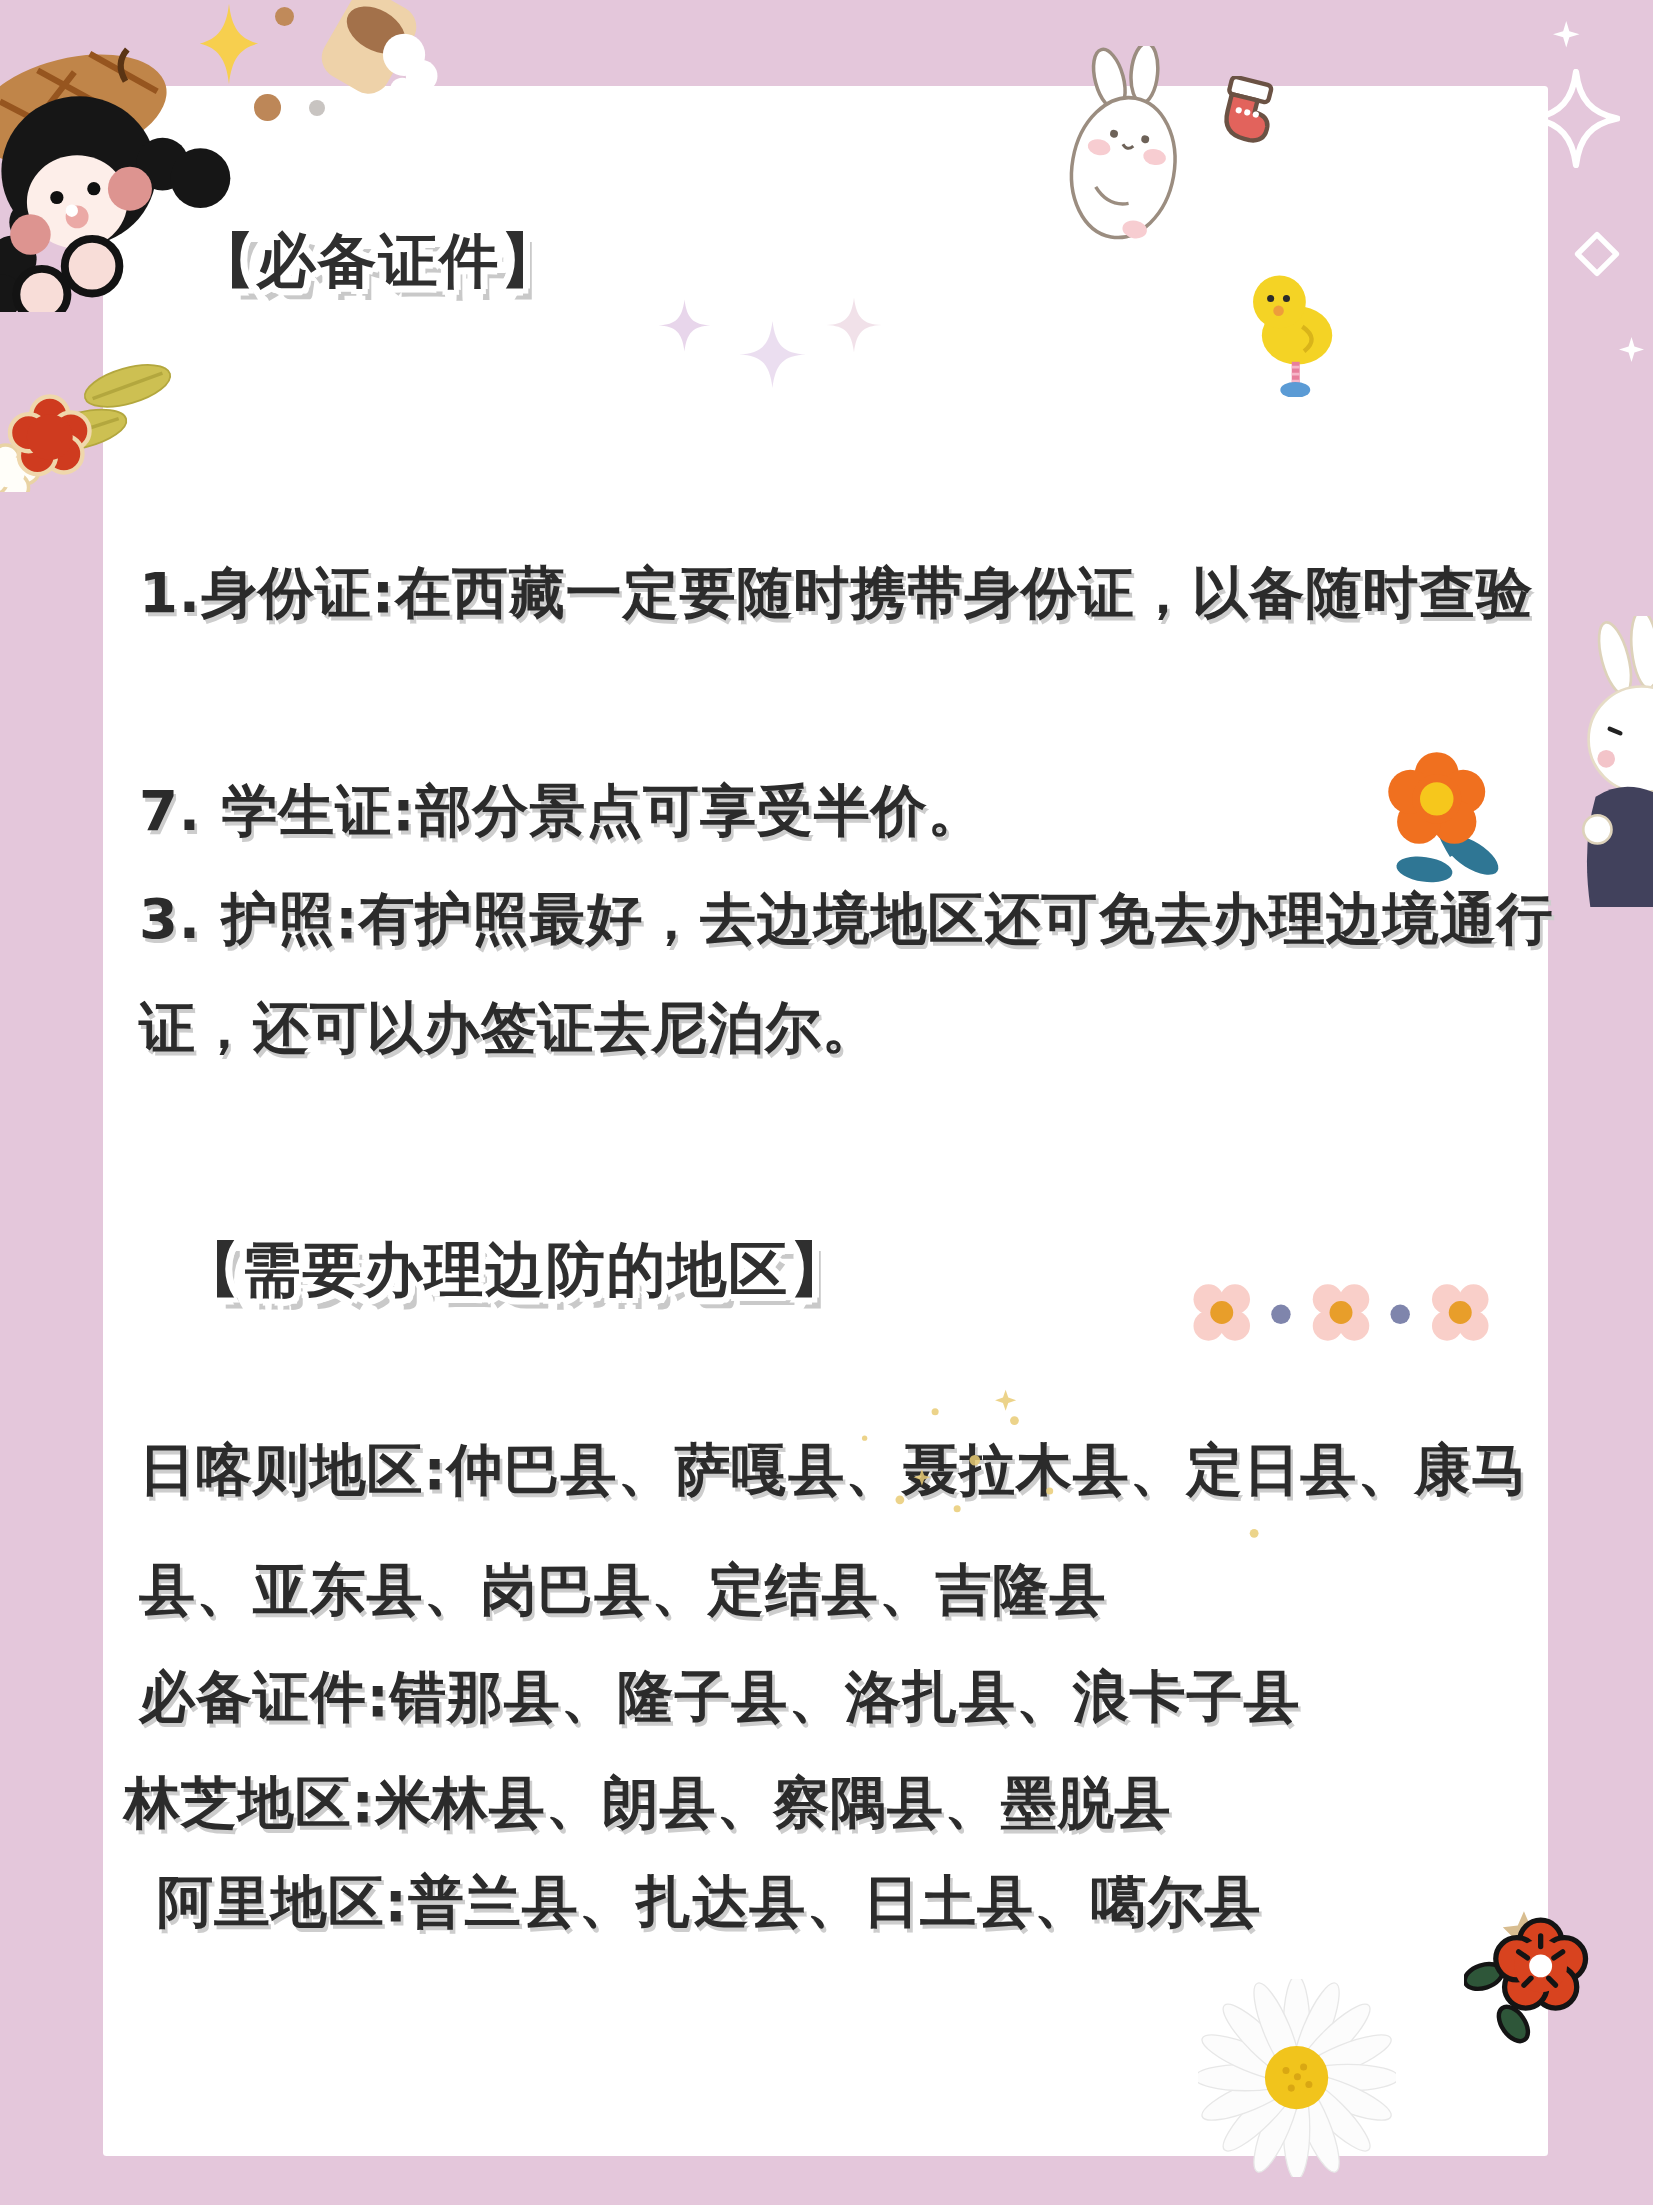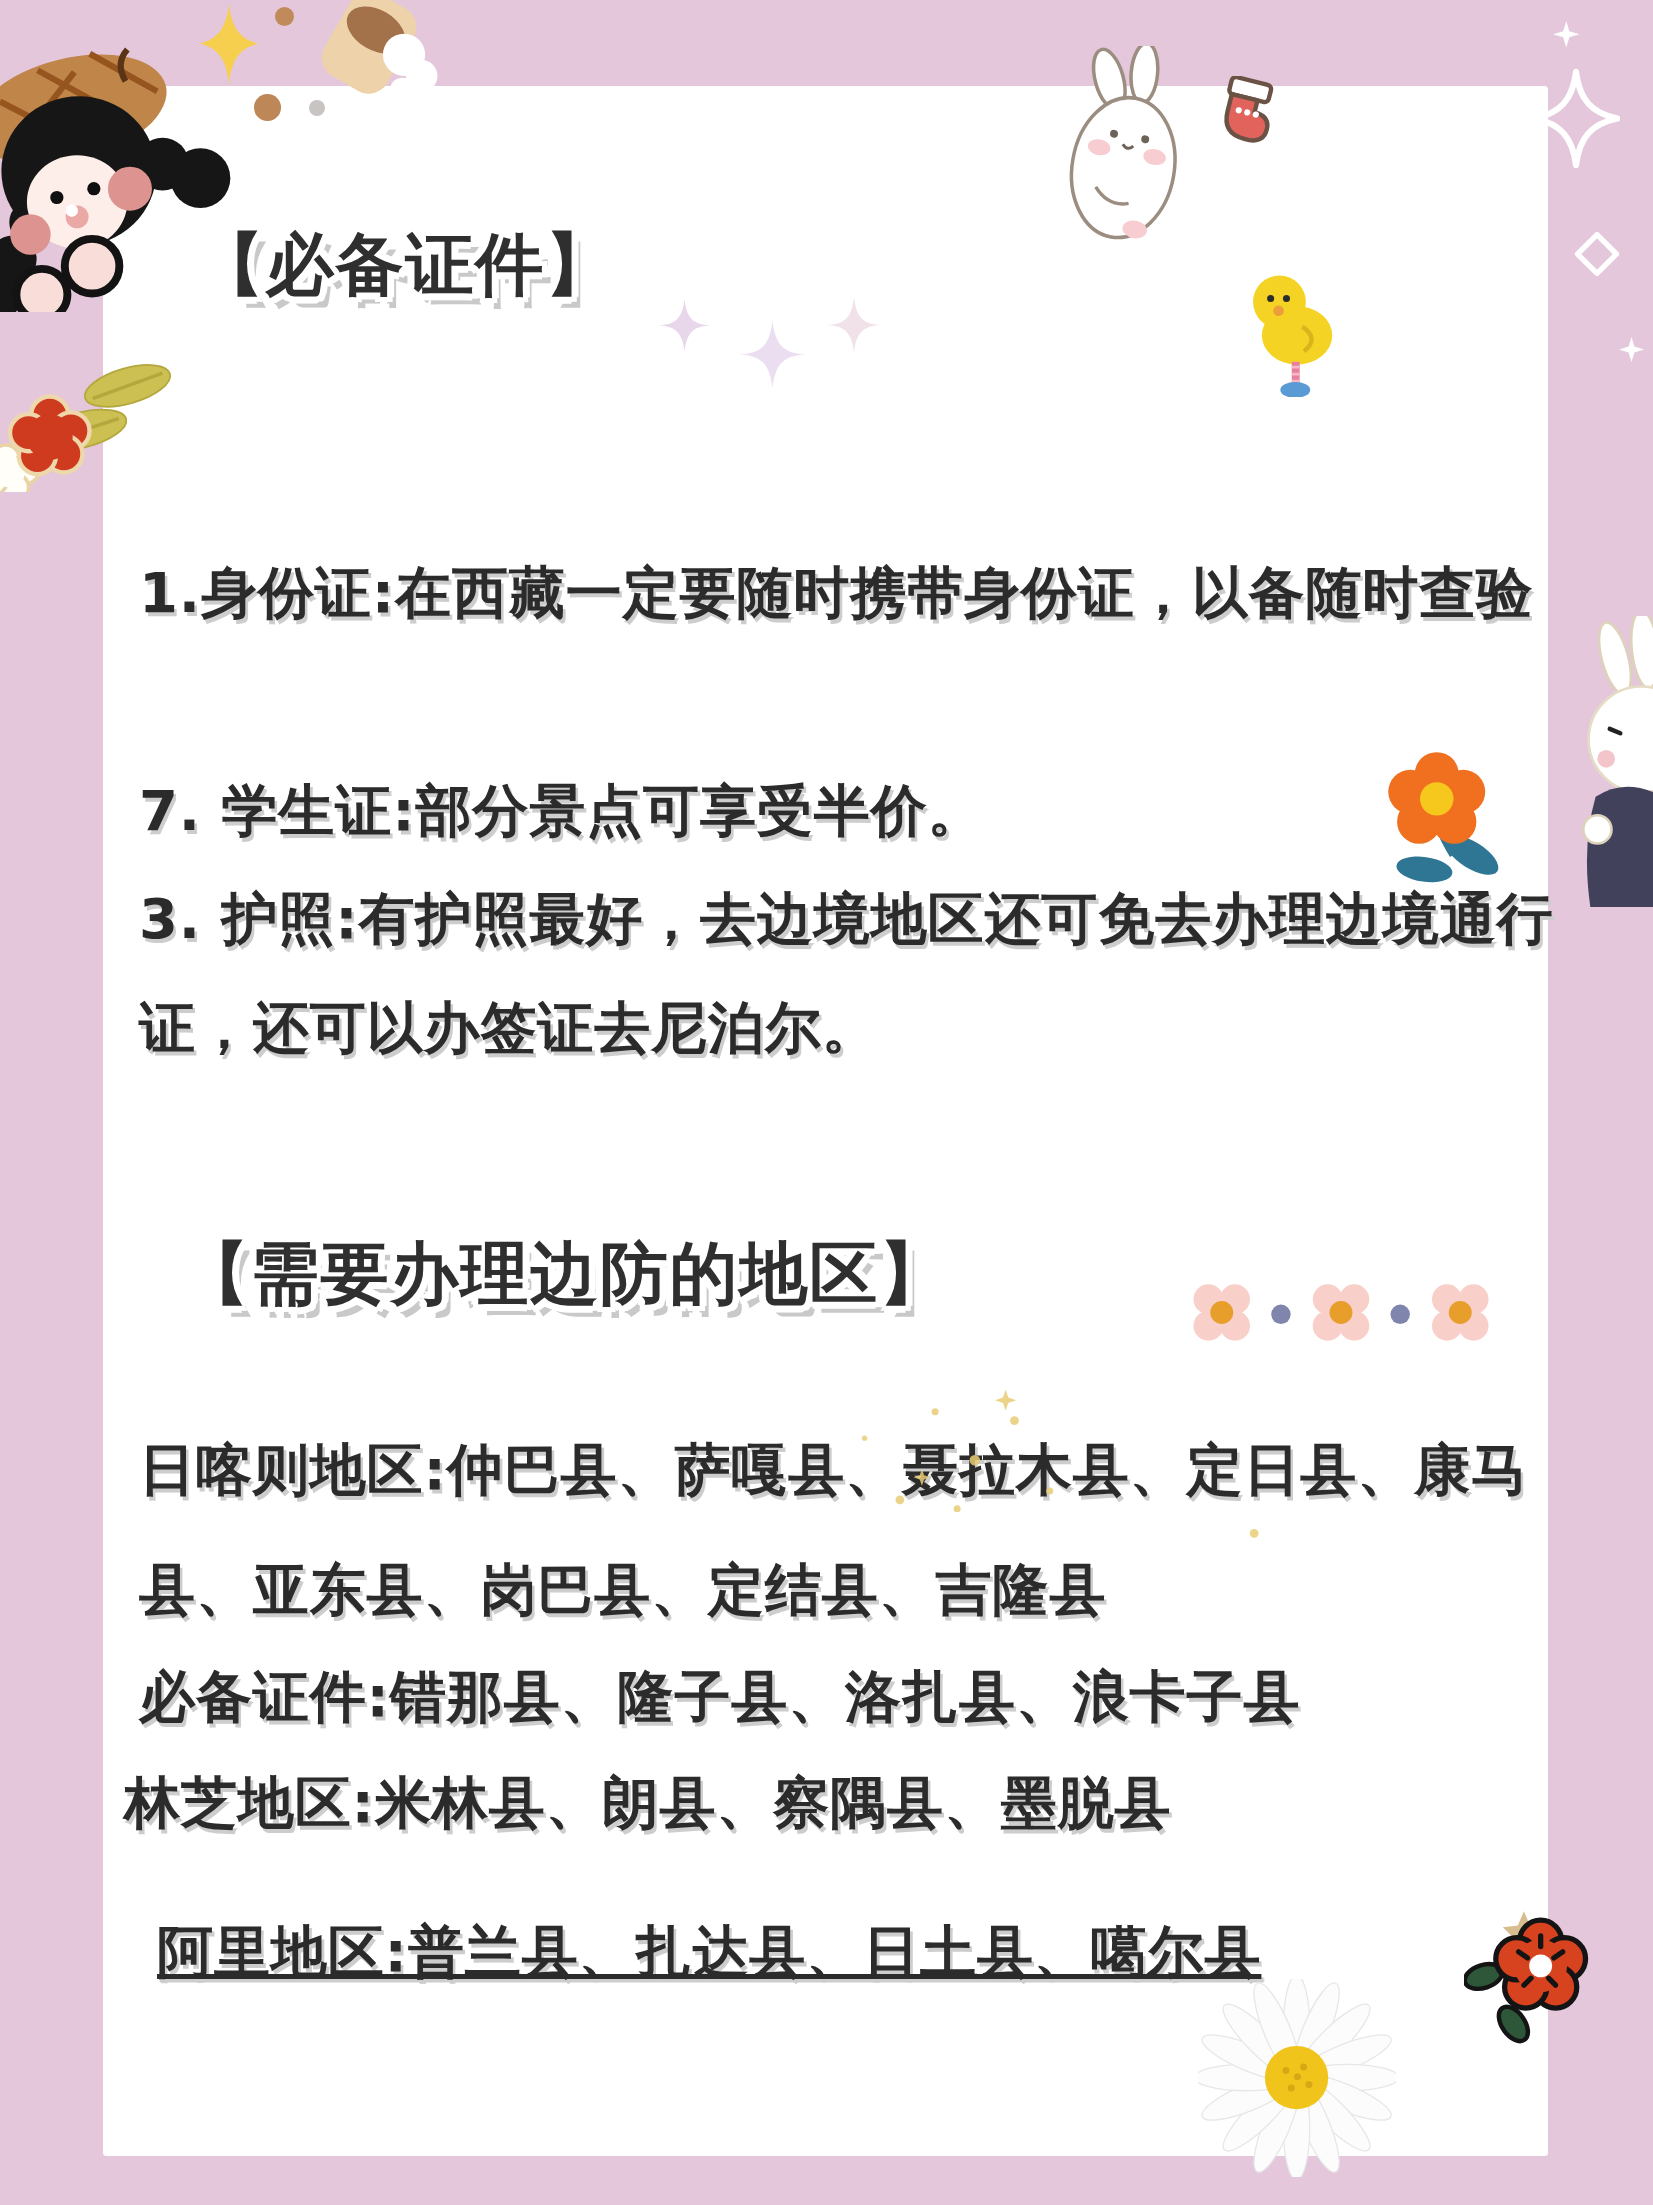--- a/index.html
+++ b/index.html
@@ -2,21 +2,21 @@
 <html style="font-size:14px"><head>
 <meta charset="utf-8">
 <style>
   html,body{margin:0;padding:0;}
   body{width:1653px;height:2206px;position:relative;overflow:hidden;
        background:#e4c7db;font-family:"DejaVu Sans",sans-serif;}
   #page{position:absolute;inset:0;overflow:hidden;}
   .card{position:absolute;left:103px;top:86px;width:1445px;height:2070px;
         background:#ffffff;border-radius:3.5px;z-index:1;}
   .txt{position:absolute;z-index:2;font-weight:900;color:#2b2b2b;white-space:nowrap;line-height:1;}
-  .big-title{font-size:68px;color:#2f2f2f;letter-spacing:1.8px;
+  .big-title{font-size:59px;color:#2f2f2f;letter-spacing:1.8px;
     text-shadow:-5.3px -5.3px 0 #fff,5.3px -5.3px 0 #fff,-5.3px 5.3px 0 #fff,5.3px 5.3px 0 #fff,
                 -7px 0 0 #fff,7px 0 0 #fff,0 -7px 0 #fff,0 7px 0 #fff,
                 8.8px 10.6px 0 #c9c9c9;}
   .body-line{font-size:56px;text-shadow:2.6px 3.5px 0 #cdcdcd;letter-spacing:0.9px;}
   .deco{position:absolute;z-index:3;}
   .dot{position:absolute;z-index:3;border-radius:50%;}
 </style>
 </head>
 <body>
 
@@ -30,21 +30,21 @@
   <div class="txt body-line" style="left:139px;top:783px;">7. 学生证:部分景点可享受半价。</div>
   <div class="txt body-line" style="left:139px;top:891px;">3. 护照:有护照最好，去边境地区还可免去办理边境通行</div>
   <div class="txt body-line" style="left:139px;top:1000px;">证，还可以办签证去尼泊尔。</div>
 
   <div class="txt big-title" style="left:181px;top:1240px;">【需要办理边防的地区】</div>
 
   <div class="txt body-line" style="left:139px;top:1562px;">县、亚东县、岗巴县、定结县、吉隆县</div>
   <div class="txt body-line" style="left:139px;top:1442px;">日喀则地区:仲巴县、萨嘎县、聂拉木县、定日县、康马</div>
   <div class="txt body-line" style="left:139px;top:1669px;">必备证件:错那县、隆子县、洛扎县、浪卡子县</div>
   <div class="txt body-line" style="left:124px;top:1775px;">林芝地区:米林县、朗县、察隅县、墨脱县</div>
-  <div class="txt body-line" style="left:157px;top:1924px;text-decoration:underline;">阿里地区:普兰县、扎达县、日土县、噶尔县</div>
+  <div class="txt body-line" style="left:157px;top:1874px;">阿里地区:普兰县、扎达县、日土县、噶尔县</div>
 
   <svg class="deco" style="left:-14px;top:39px;" width="265" height="273" viewBox="0 0 300 310">
     <g transform="rotate(-14 95 80)">
       <ellipse cx="95" cy="80" rx="112" ry="58" fill="#c08549"></ellipse>
       <path d="M20,52 L95,118 M70,28 L150,102 M132,24 L196,84 M40,95 L110,40" stroke="#96551f" stroke-width="7" fill="none"></path>
     </g>
     <path d="M160,12 q-14,16 -2,36" stroke="#5a3414" stroke-width="7" fill="none"></path>
     <circle cx="52" cy="208" r="26" fill="#161616"></circle>
     <circle cx="30" cy="250" r="27" fill="#161616"></circle>
     <circle cx="16" cy="292" r="25" fill="#161616"></circle>

